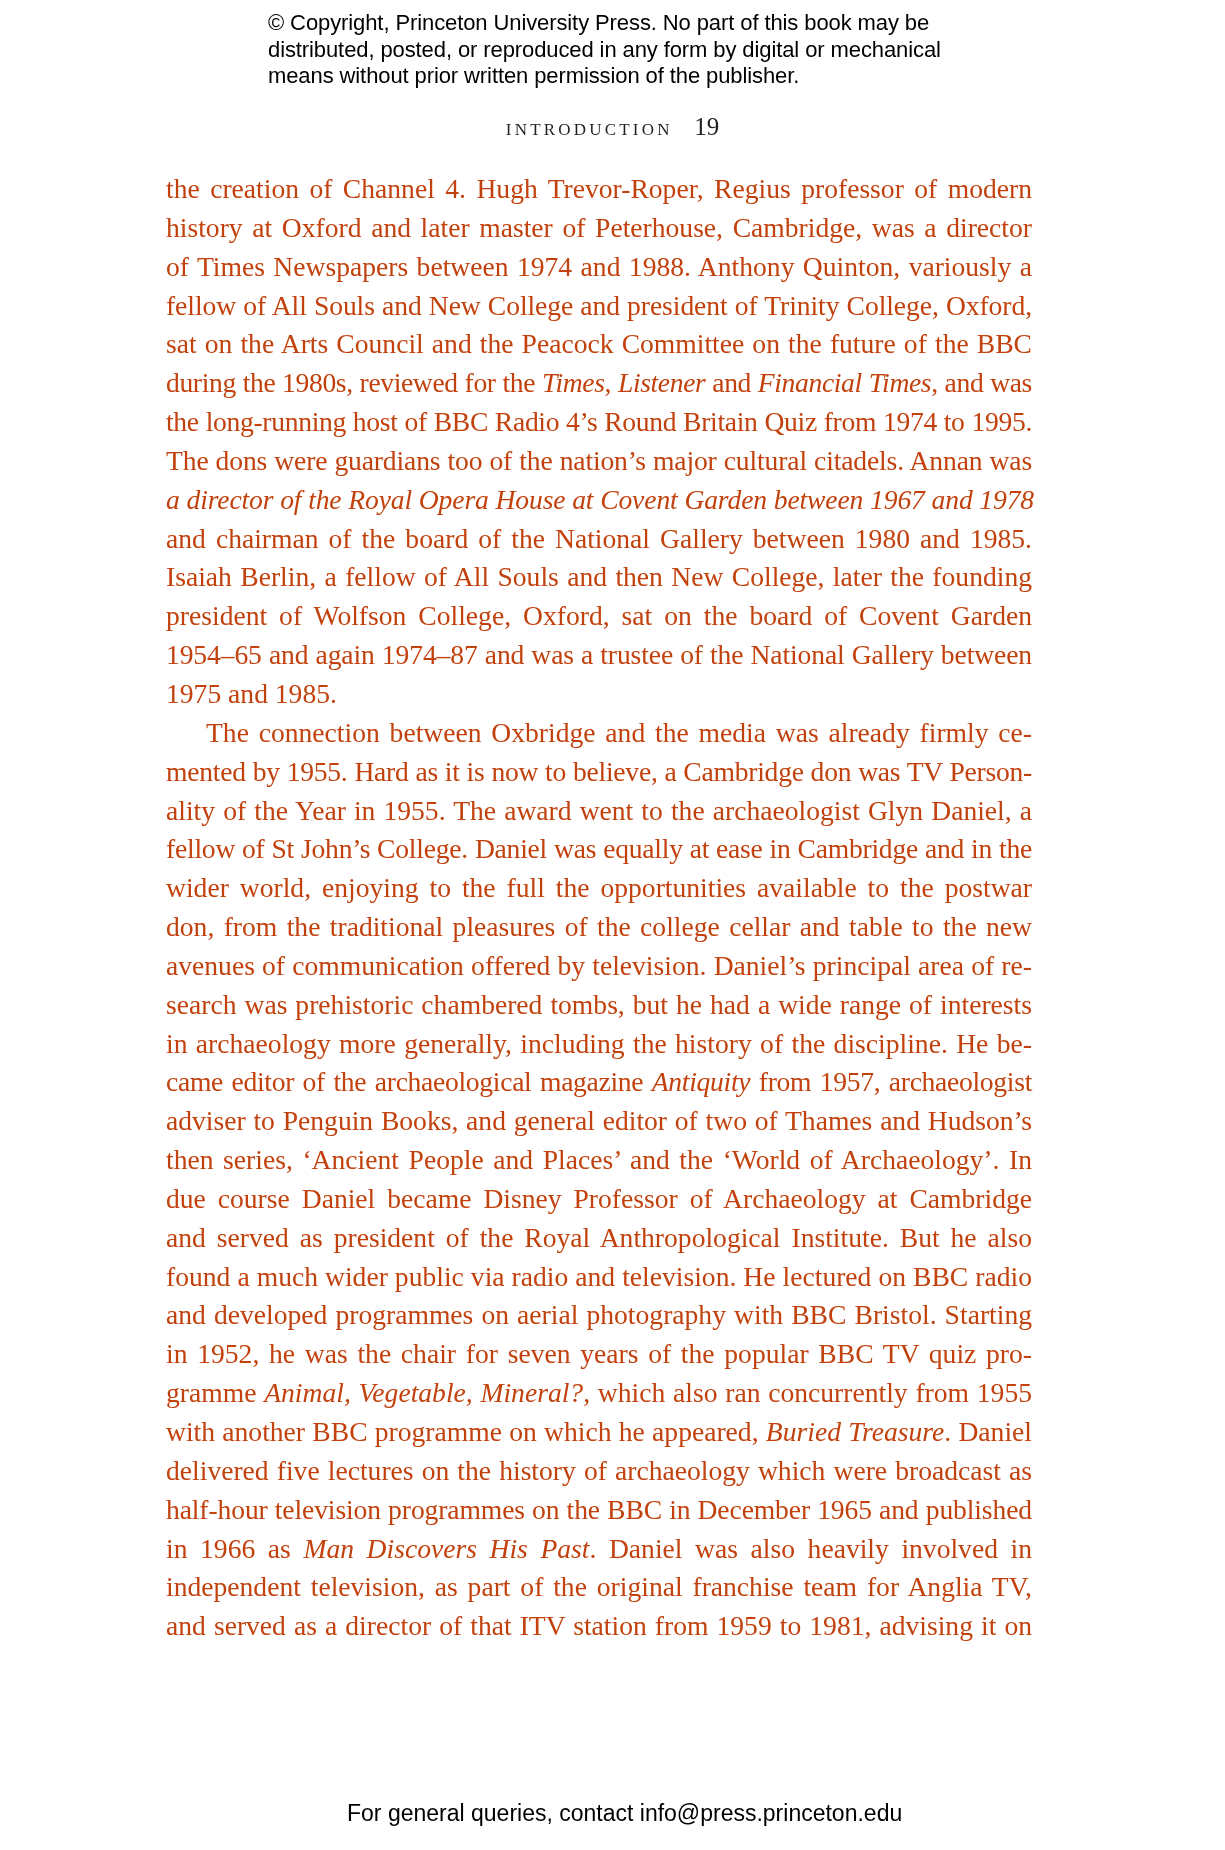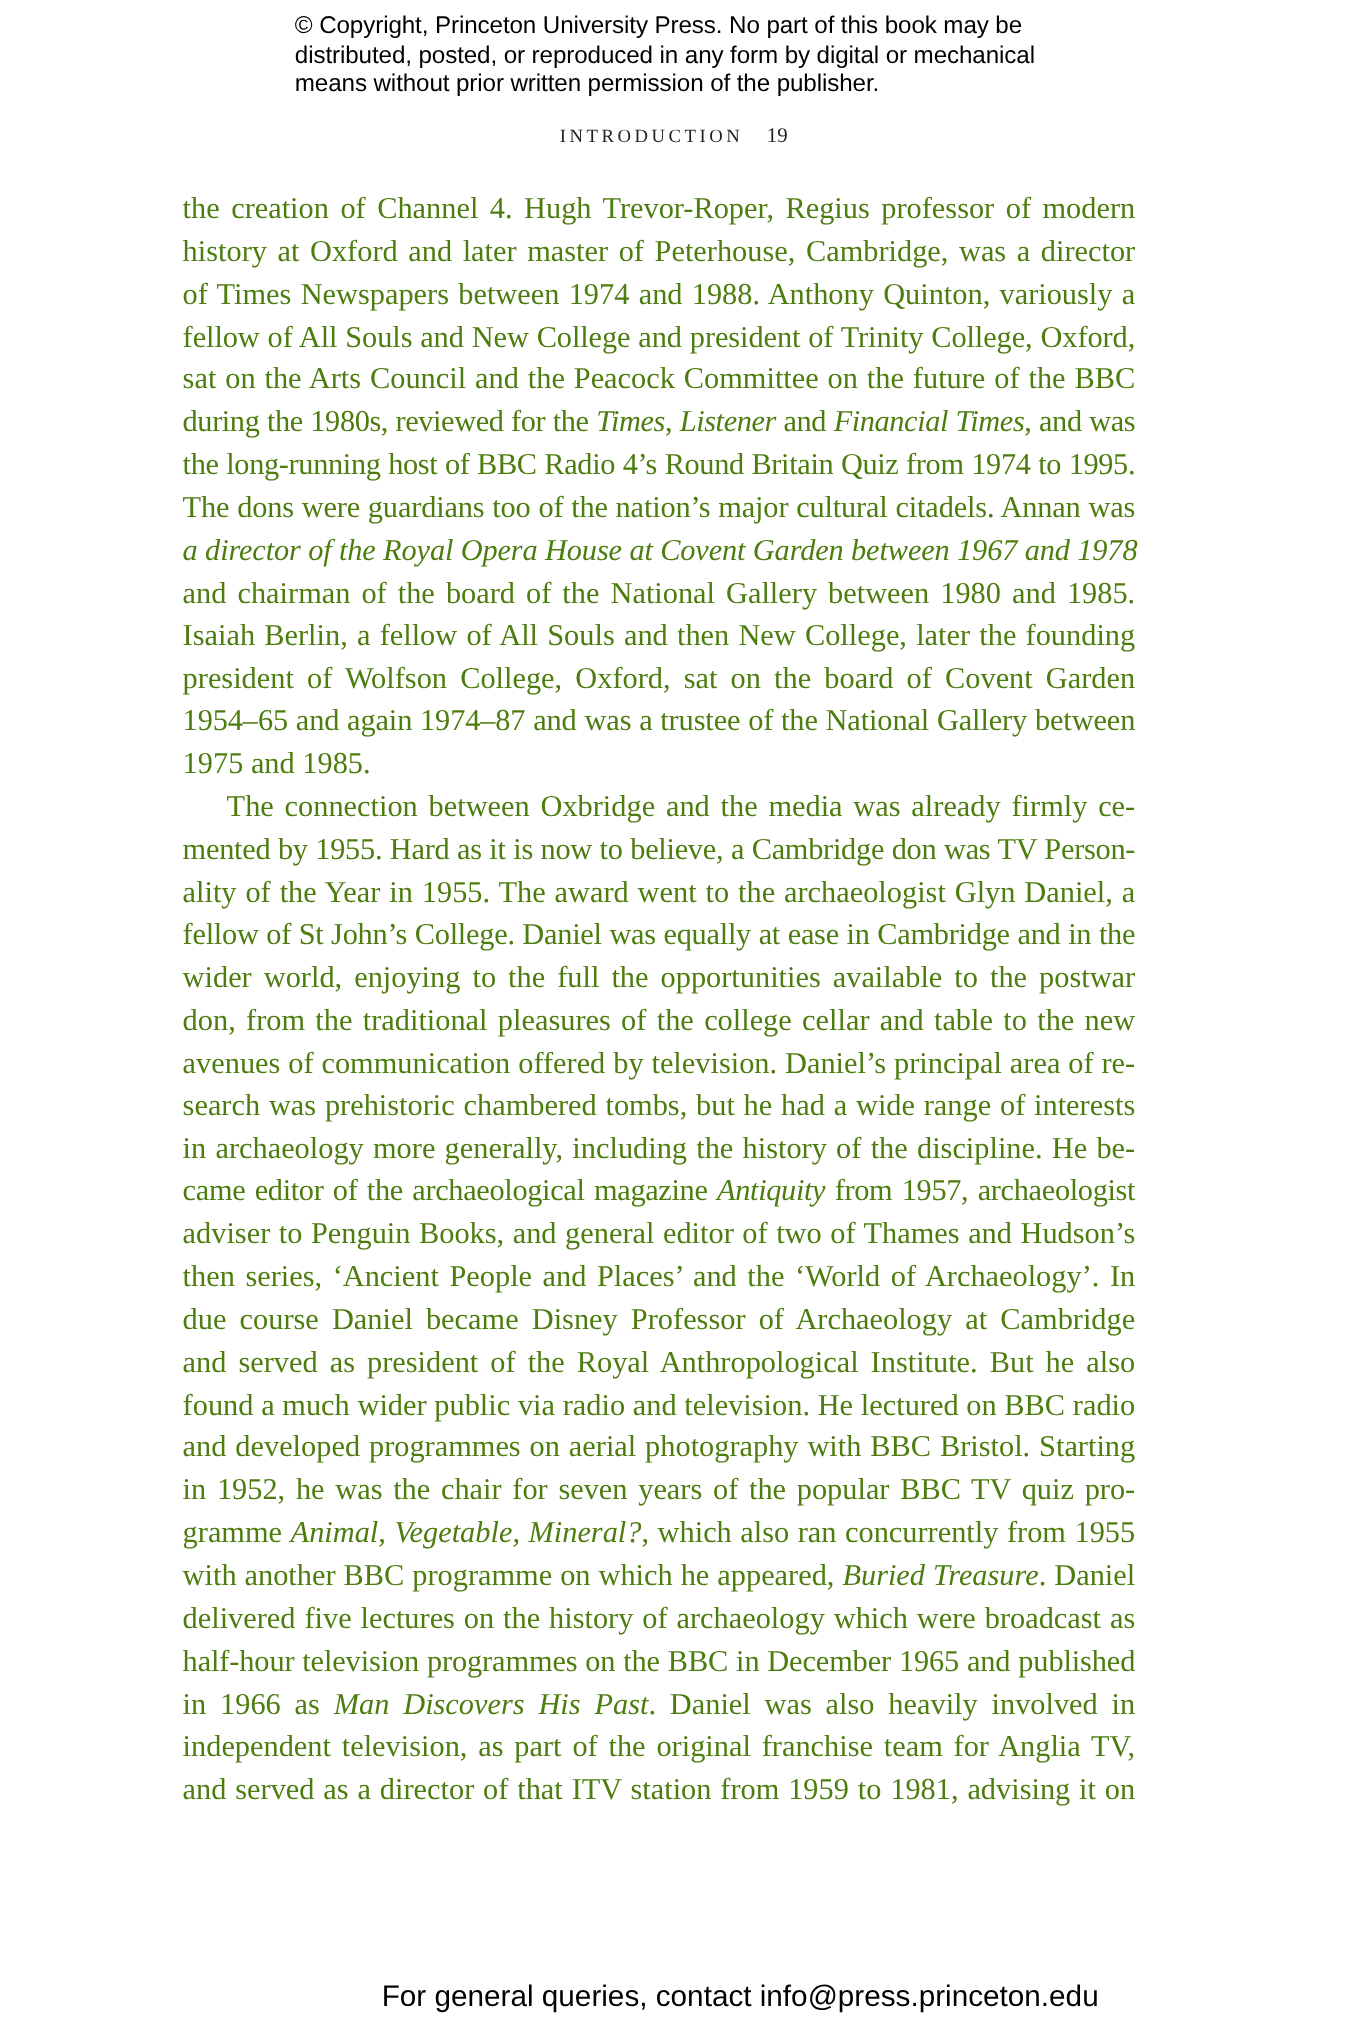--- a/index.html
+++ b/index.html
@@ -9,33 +9,33 @@
       font-family: "Liberation Sans", sans-serif; font-size: 22px; line-height: 26.5px;
       color: #000000; letter-spacing: -0.1px;
     }
     .copyright div { white-space: nowrap; }
     .running-head {
       position: absolute; top: 113px; left: 0; width: 1225px; text-align: center;
       font-family: "Liberation Serif", serif; font-size: 17px; color: #231f20;
       letter-spacing: 3.2px; white-space: nowrap;
     }
     .running-head .title { display: inline-block; }
-    .running-head .pagenum { display: inline-block; margin-left: 14px; letter-spacing: 0; font-size: 19px; }
+    .running-head .pagenum { display: inline-block; margin-left: 14px; letter-spacing: 0; font-size: 25px; }
     .body-text {
       position: absolute; left: 166px; top: 170px; width: 866px;
       font-family: "Liberation Serif", serif; font-size: 27.6px; line-height: 38.85px;
-      color: #4d7c0f;
+      color: #c2410c;
     }
     .line { display: block; white-space: nowrap; text-align: justify; text-align-last: justify; height: 38.85px; }
     .line.last { text-align-last: left; }
     .line.indent { padding-left: 40px; }
     .line em { font-style: italic; }
     .footer {
       position: absolute; left: 347px; top: 1800px; white-space: nowrap;
-      font-family: "Liberation Sans", sans-serif; font-size: 27px; color: #000000;
+      font-family: "Liberation Sans", sans-serif; font-size: 23px; color: #000000;
     }
   </style>
 </head>
 <body>
 
 <div class="copyright">
   <div>© Copyright, Princeton University Press. No part of this book may be</div>
   <div>distributed, posted, or reproduced in any form by digital or mechanical</div>
   <div>means without prior written permission of the publisher.</div>
 </div>

